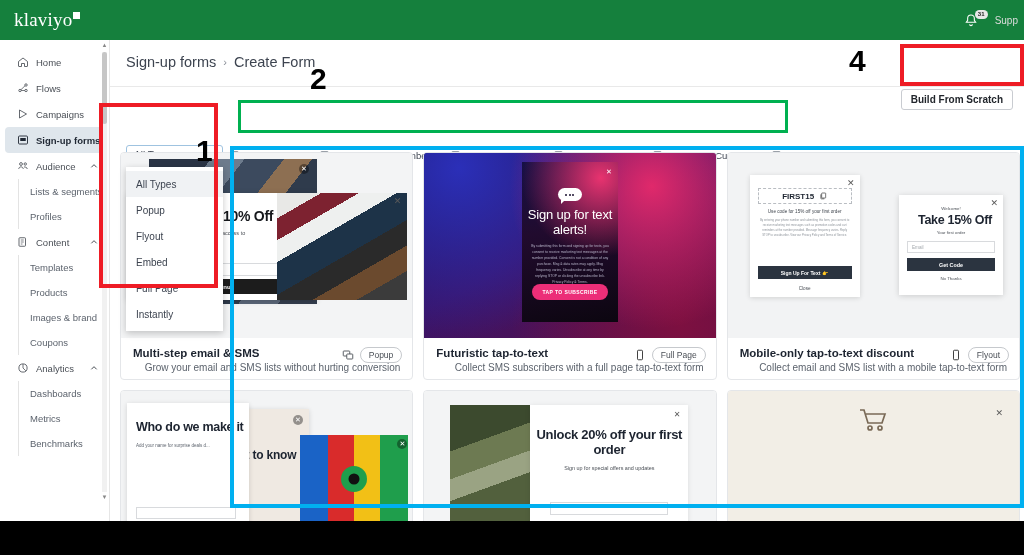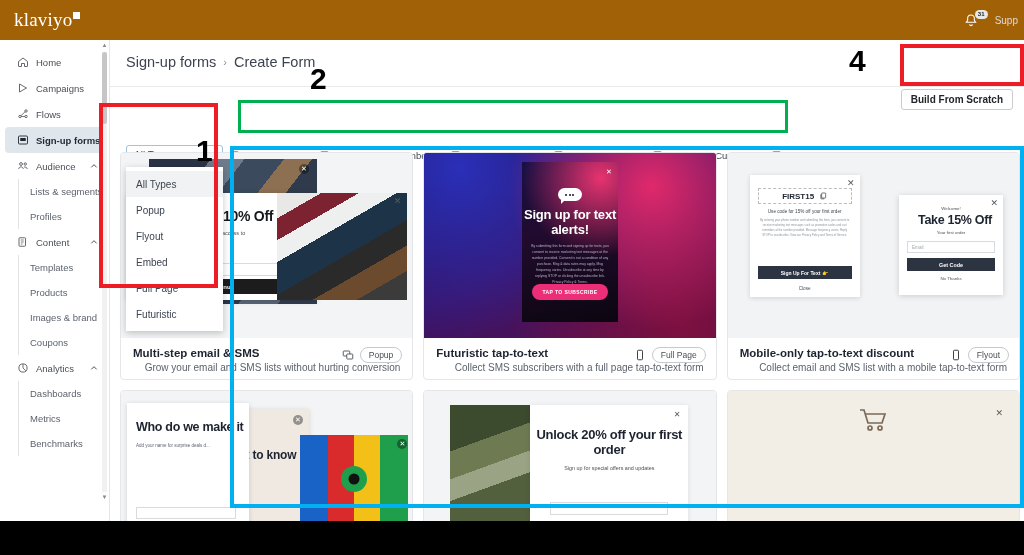--- a/index.html
+++ b/index.html
@@ -8,21 +8,21 @@
     font-family: "Liberation Sans", sans-serif;
     background: #000;
     color: #1a1a1a;
     font-size: 12px;
     position: relative;
   }
 
   
   .topbar {
     position: absolute; top: 0; left: 0; width: 1024px; height: 40px;
-    background: #a16207; display: flex; align-items: center;
+    background: #15803d; display: flex; align-items: center;
   }
   .brand {
     color: #fff; font-family: "Liberation Serif", serif;
     font-size: 19px; letter-spacing: .2px; margin-left: 14px; position: relative;
     font-weight: 400;
   }
   .brand .tick {
     display: inline-block; width: 7px; height: 7px; background: #fff;
     vertical-align: super; margin-left: 1px;
   }
@@ -201,21 +201,21 @@
       radial-gradient(circle at 82% 10%, #e8336f 0%, rgba(232,51,111,0) 48%),
       linear-gradient(170deg,#151046 0%, #210b2e 42%, #0c0610 100%);
   }
   .c2-bubble {
     width: 24px; height: 13px; background:#fff; border-radius:7px; margin: 26px auto 0;
     position: relative; display:flex; align-items:center; justify-content:center; gap:1.5px;
   }
   .c2-bubble i { width:2px; height:2px; border-radius:50%; background:#1a1030; display:block;}
   .c2-bubble:after { content:''; position:absolute; left:3px; bottom:-3px; width:0; height:0;
     border-left:4px solid #fff; border-bottom:4px solid transparent;}
-  .c2-h { color:#fff; font-size:13px; font-weight:bold; text-align:center; margin-top:7px; line-height:1.12; letter-spacing:-.2px;}
+  .c2-h { color:#fff; font-size:13px; font-weight:normal; text-align:center; margin-top:7px; line-height:1.12; letter-spacing:-.2px;}
   .c2-p { color:#b6b3c8; font-size:3.4px; text-align:center; margin:7px 9px 0; line-height:1.75;}
   .c2-cta {
     position:absolute; left:10px; right:10px; bottom:22px; height:16px; border-radius:9px;
     background:#ec2e78; color:#fff; font-size:5px; font-weight:bold; letter-spacing:.4px;
     display:flex; align-items:center; justify-content:center;
   }
 
   
   .c3-bg { position:absolute; inset:0; background:#f2f3f4; }
   .c3-a {
@@ -301,33 +301,33 @@
 
     <div class="nav-item">
       <svg class="ic" viewBox="0 0 24 24">
         <path d="M3 11l9-7 9 7v9a1 1 0 0 1-1 1h-5v-6H9v6H4a1 1 0 0 1-1-1z" fill="none" stroke="#4a4f56" stroke-width="1.7"></path>
       </svg>
       <span>Home</span>
     </div>
 
     <div class="nav-item">
       <svg class="ic" viewBox="0 0 24 24">
-        <path d="M5 4l14 8-14 8z" fill="none" stroke="#4a4f56" stroke-width="1.7" stroke-linejoin="round"></path>
-      </svg>
-      <span>Campaigns</span>
-    </div>
-
-    <div class="nav-item">
-      <svg class="ic" viewBox="0 0 24 24">
         <circle cx="6" cy="17" r="2.4" fill="none" stroke="#4a4f56" stroke-width="1.7"></circle>
         <circle cx="18" cy="6" r="2.4" fill="none" stroke="#4a4f56" stroke-width="1.7"></circle>
         <circle cx="18" cy="17" r="2.4" fill="none" stroke="#4a4f56" stroke-width="1.7"></circle>
         <path d="M7.8 15.5L16 7.6M8.4 17h7.2" fill="none" stroke="#4a4f56" stroke-width="1.5"></path>
       </svg>
       <span>Flows</span>
+    </div>
+
+    <div class="nav-item">
+      <svg class="ic" viewBox="0 0 24 24">
+        <path d="M5 4l14 8-14 8z" fill="none" stroke="#4a4f56" stroke-width="1.7" stroke-linejoin="round"></path>
+      </svg>
+      <span>Campaigns</span>
     </div>
 
     <div class="nav-item active">
       <svg class="ic" viewBox="0 0 24 24">
         <rect x="3" y="4" width="18" height="16" rx="2" fill="none" stroke="#1f2733" stroke-width="1.8"></rect>
         <rect x="6.5" y="8" width="11" height="6" fill="#1f2733"></rect>
       </svg>
       <span>Sign-up forms</span>
     </div>
 
@@ -445,21 +445,21 @@
         <div class="dd-item">
           <span>Flyout</span>
         </div>
         <div class="dd-item">
           <span>Embed</span>
         </div>
         <div class="dd-item">
           <span>Full Page</span>
         </div>
         <div class="dd-item">
-          <span>Futuristic</span>
+          <span>Instantly</span>
         </div>
       </div>
 
       <div class="checkrow">
         <label class="chk">
           <span class="box"></span>
           <span class="lb">Collect Emails</span>
         </label>
         <label class="chk">
           <span class="box"></span>

